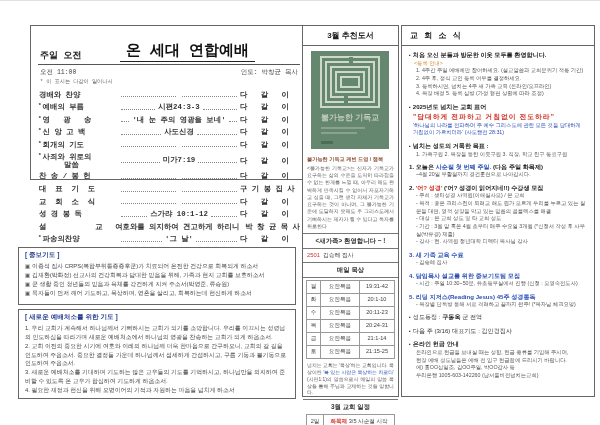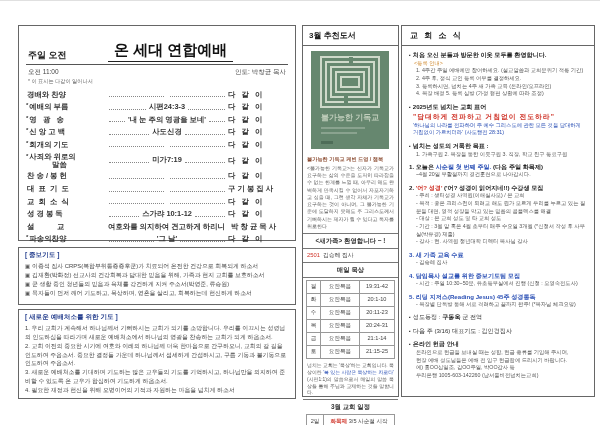--- a/index.html
+++ b/index.html
@@ -2,21 +2,21 @@
 <html><head>
 <meta charset="utf-8">
 <style>
   html,body{margin:0;padding:0;background:#fff;}
   .sheet{position:relative;width:600px;height:425px;background:#fff;overflow:hidden;
          font-family:"Liberation Sans","DejaVu Sans",sans-serif;color:#333;
          border-top:1px solid #e0e0e0;}
   .box{position:absolute;border:1.2px solid #666;background:#fff;box-sizing:border-box;}
 
   
-  #worship{left:18px;top:24px;width:278px;height:216px;padding:0 7px 2px;}
+  #worship{left:30px;top:24px;width:278px;height:155px;padding:0 7px 2px;font-family:Liberation Mono, monospace;}
   .w-head{display:flex;align-items:flex-end;border-bottom:1.2px solid #555;padding:3px 2px 2px;}
   .w-sess{font-size:9px;font-weight:bold;color:#222;width:80px;}
   .w-title{font-size:15px;font-weight:bold;color:#111;border-bottom:1.6px solid #222;padding:0 6px 1px;margin-top:12px;}
   .w-sub{display:flex;justify-content:space-between;font-size:6.5px;color:#444;padding:3px 2px 0;}
   .w-note{font-size:5.2px;color:#666;padding:1px 2px 2px;}
   .wrow{display:flex;align-items:center;margin:2.6px 0;font-size:7.4px;font-weight:bold;color:#333;}
   .wt{width:80px;white-space:pre;}
   .wt .mark{font-style:normal;font-size:6px;vertical-align:top;margin-right:1px;}
   .wc{text-align:center;white-space:pre;line-height:1.15;}
   .wr{width:60px;text-align:left;white-space:pre;}
@@ -27,21 +27,21 @@
   
   #intercession{left:18px;top:246px;width:278px;height:58px;padding:3px 6px;}
   #newplace{left:18px;top:308px;width:278px;height:90px;padding:3px 6px;}
   .p-title{font-size:6.6px;font-weight:bold;color:#27408f;margin-bottom:2px;}
   .p-item{font-size:5.9px;color:#444;line-height:1.55;}
   .p-item .sq{color:#555;font-size:5.4px;margin-right:2px;}
   .p-par{font-size:5.9px;color:#444;line-height:1.5;}
 
   
   #bookcol{left:302px;top:24px;width:97px;height:372px;}
-  .b-head{font-size:8px;font-weight:bold;color:#222;text-align:left;padding:4px 6px;border-bottom:1.2px solid #666;}
+  .b-head{font-size:8px;font-weight:bold;color:#222;text-align:center;padding:4px 6px;border-bottom:1.2px solid #666;}
   .cover-wrap{padding:5px 8px 3px;text-align:left;}
   .b-line{font-size:5.2px;font-weight:bold;color:#8a4a2f;padding:0 4px;line-height:1.3;}
   .b-desc{font-size:5px;color:#555;line-height:1.45;padding:2px 4px 3px;text-align:justify;}
   .b-sec{border-top:1px solid #777;font-size:6.4px;font-weight:bold;color:#333;text-align:center;padding:2.5px 2px;}
   .b-newfam-entry{border-top:1px solid #777;font-size:5.8px;padding:2px 4px;color:#444;text-align:left;}
   .b-newfam-entry .num{color:#cf3126;margin-right:3px;}
   .d-table{border-top:1px solid #777;margin:0;padding:2px 3px;}
   .d-row{display:flex;border:1px solid #999;border-top:none;font-size:5.6px;color:#444;}
   .d-row:first-child{border-top:1px solid #999;}
   .d-c1{width:13px;border-right:1px solid #999;text-align:center;padding:2px 0;}

